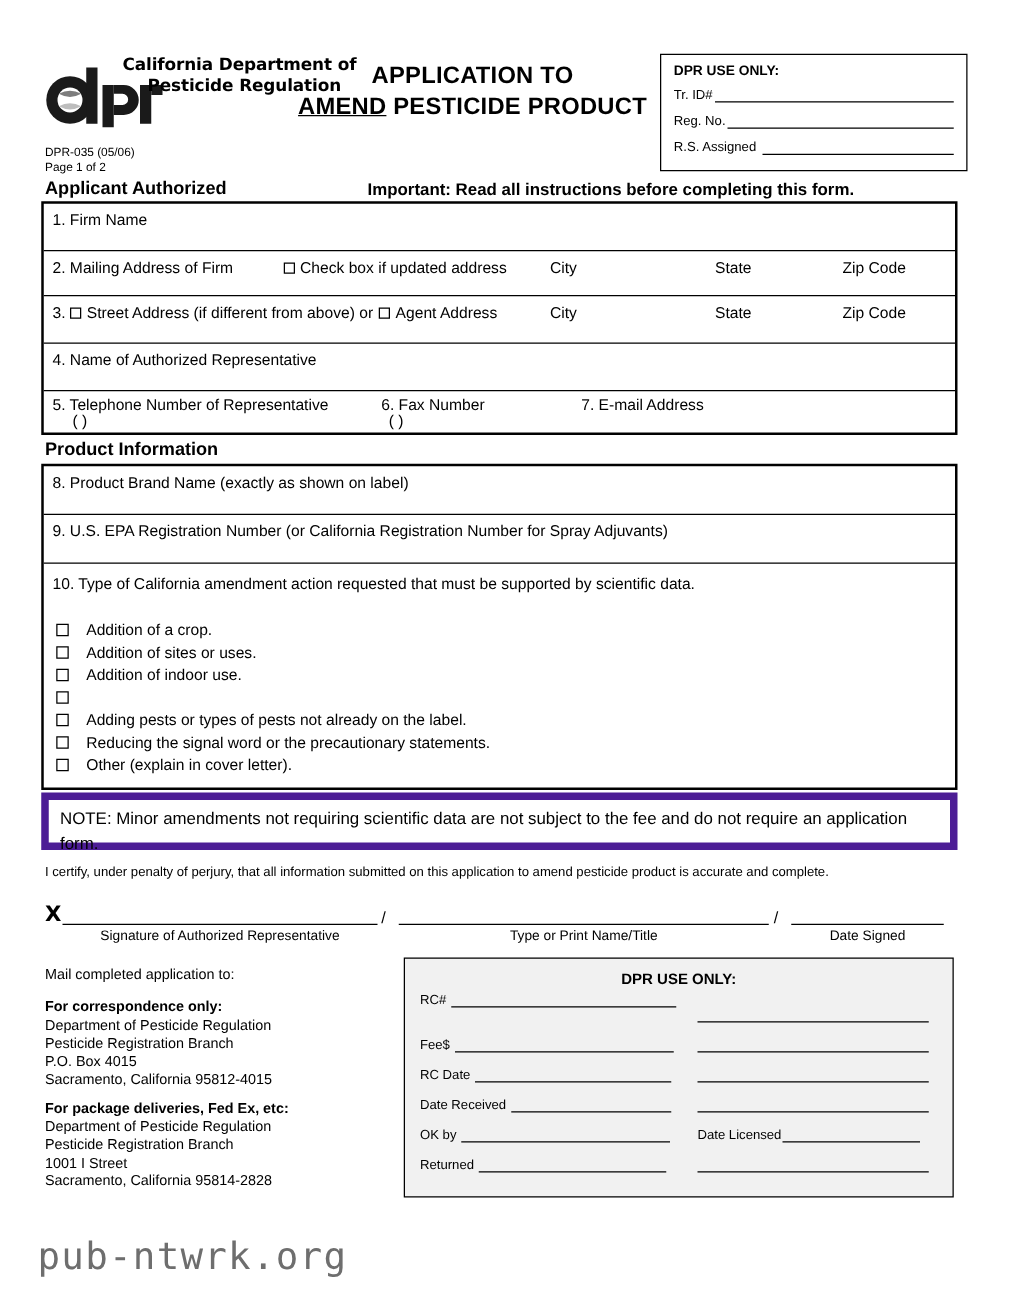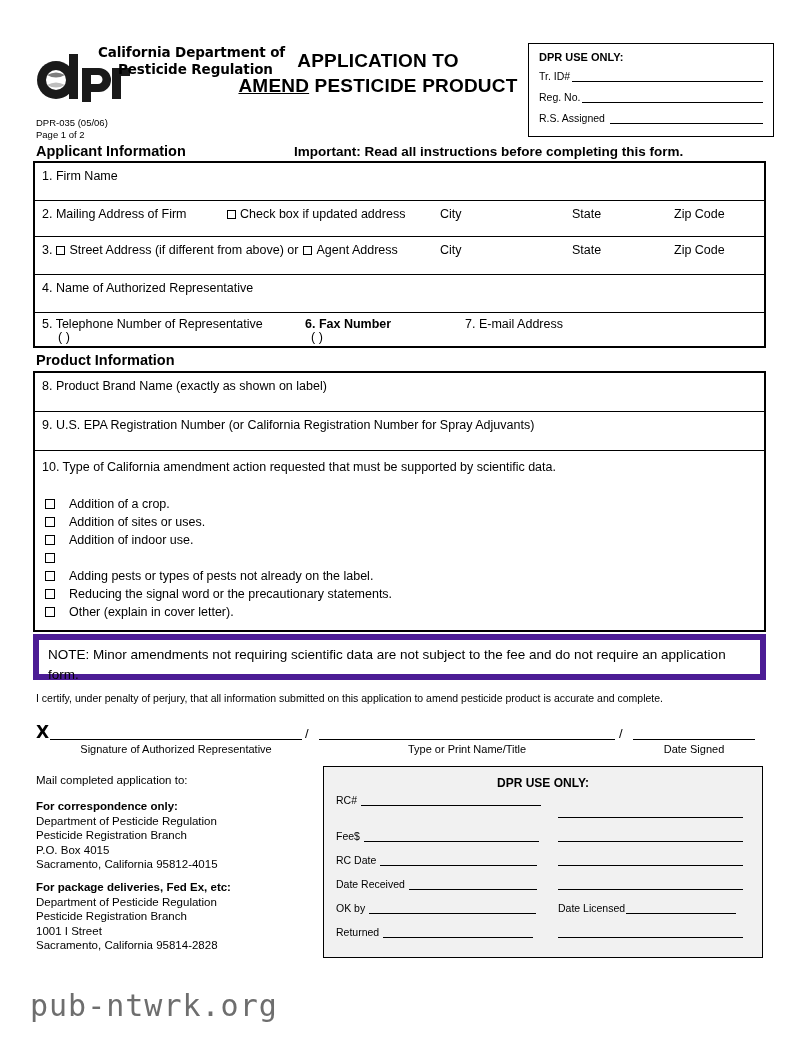--- a/index.html
+++ b/index.html
@@ -306,21 +306,21 @@
         <span class="lbl">Reg. No.</span>
         <span class="rule"></span>
       </div>
       <div class="dpr-row">
         <span class="lbl">R.S. Assigned</span>
         <span class="rule gap"></span>
       </div>
     </div>
   </div>
 
-  <div class="sec-title" style="left:36px; top:143px;">Applicant Information</div>
+  <div class="sec-title" style="left:36px; top:143px;">Applicant Authorized</div>
   <div class="important-note" style="left:294px; top:144px;">Important: Read all instructions before completing this form.</div>
 
   <div class="ftable" style="left:33px; top:161px; width:733px; height:187px;">
 
     <div class="frow" style="height:38px;">
       <span class="cell-text" style="left:7px; top:6px;">1. Firm Name</span>
     </div>
 
     <div class="frow" style="height:36px;">
       <span class="cell-text" style="left:7px; top:6px;">2. Mailing Address of Firm</span>
@@ -341,21 +341,21 @@
       <span class="cell-text" style="left:639px; top:6px;">Zip Code</span>
     </div>
 
     <div class="frow" style="height:38px;">
       <span class="cell-text" style="left:7px; top:6px;">4. Name of Authorized Representative</span>
     </div>
 
     <div class="frow" style="height:33px;">
       <span class="cell-text" style="left:7px; top:4px;">5. Telephone Number of Representative</span>
       <span class="cell-text" style="left:23px; top:17px;">(     )</span>
-      <span class="cell-text" style="left:270px; top:4px;font-weight:bold;">6. Fax Number</span>
+      <span class="cell-text" style="left:270px; top:4px;">6. Fax Number</span>
       <span class="cell-text" style="left:276px; top:17px;">(     )</span>
       <span class="cell-text" style="left:430px; top:4px;">7. E-mail Address</span>
     </div>
   </div>
 
   <div class="sec-title" style="left:36px; top:352px;">Product Information</div>
 
   <div class="ftable" style="left:33px; top:371px; width:733px; height:261px;">
 
     <div class="frow" style="height:39px;">

